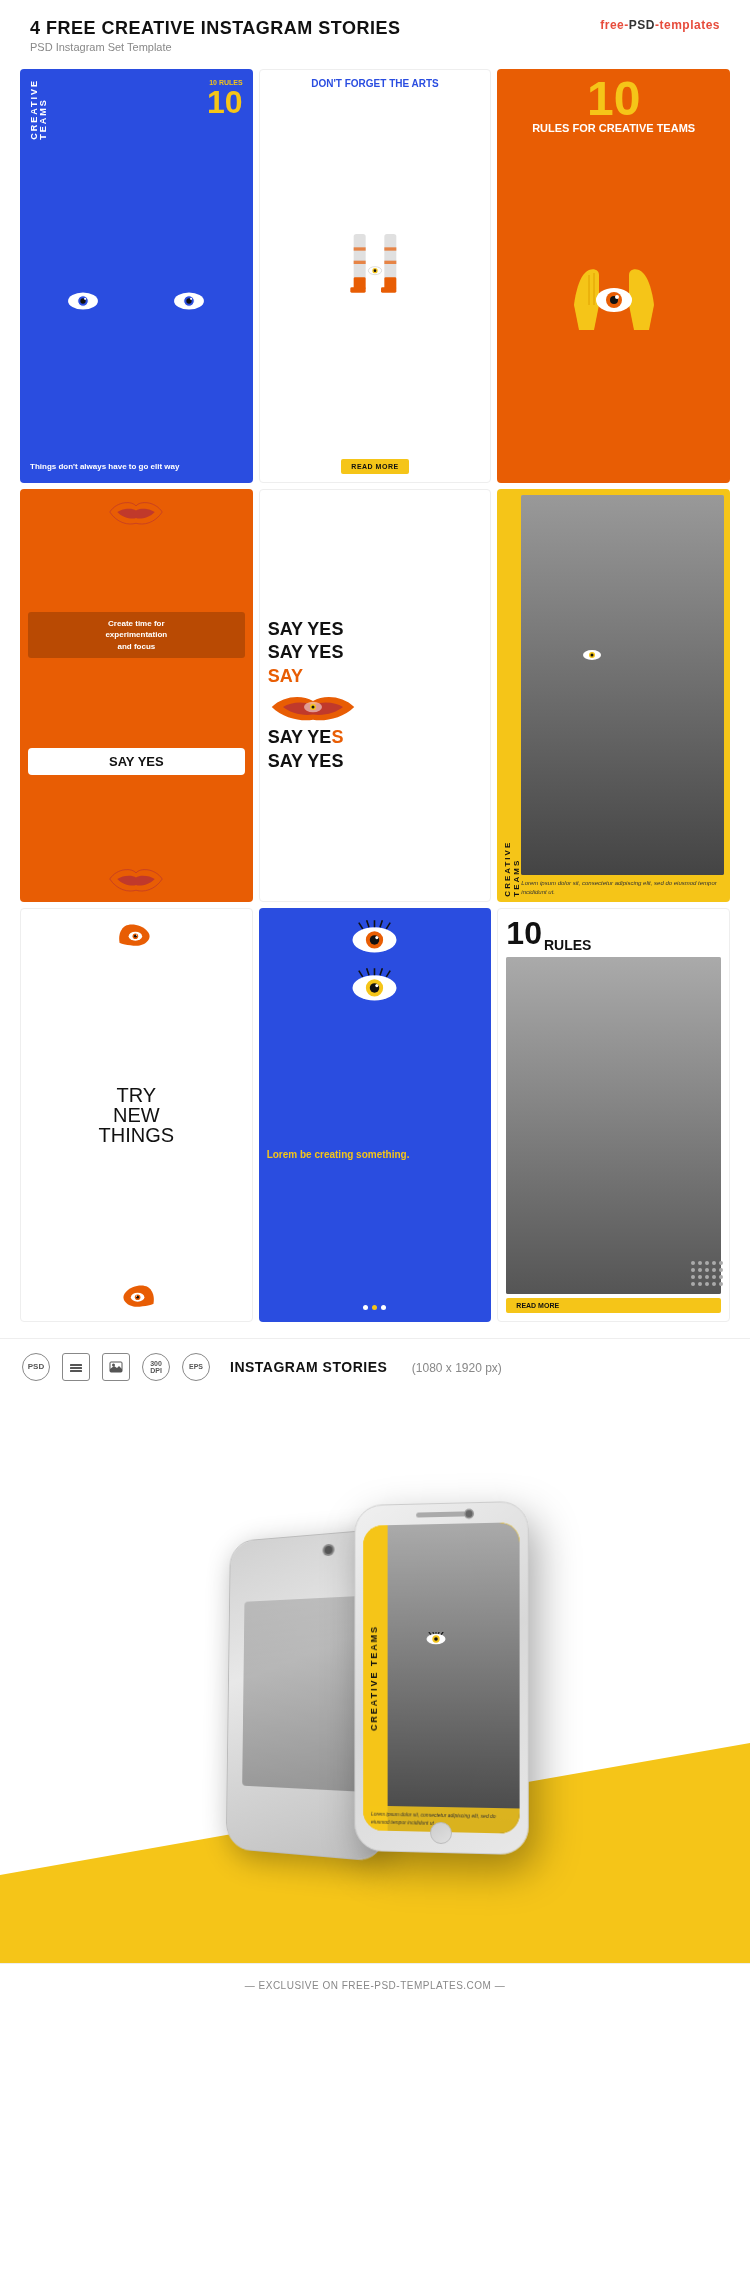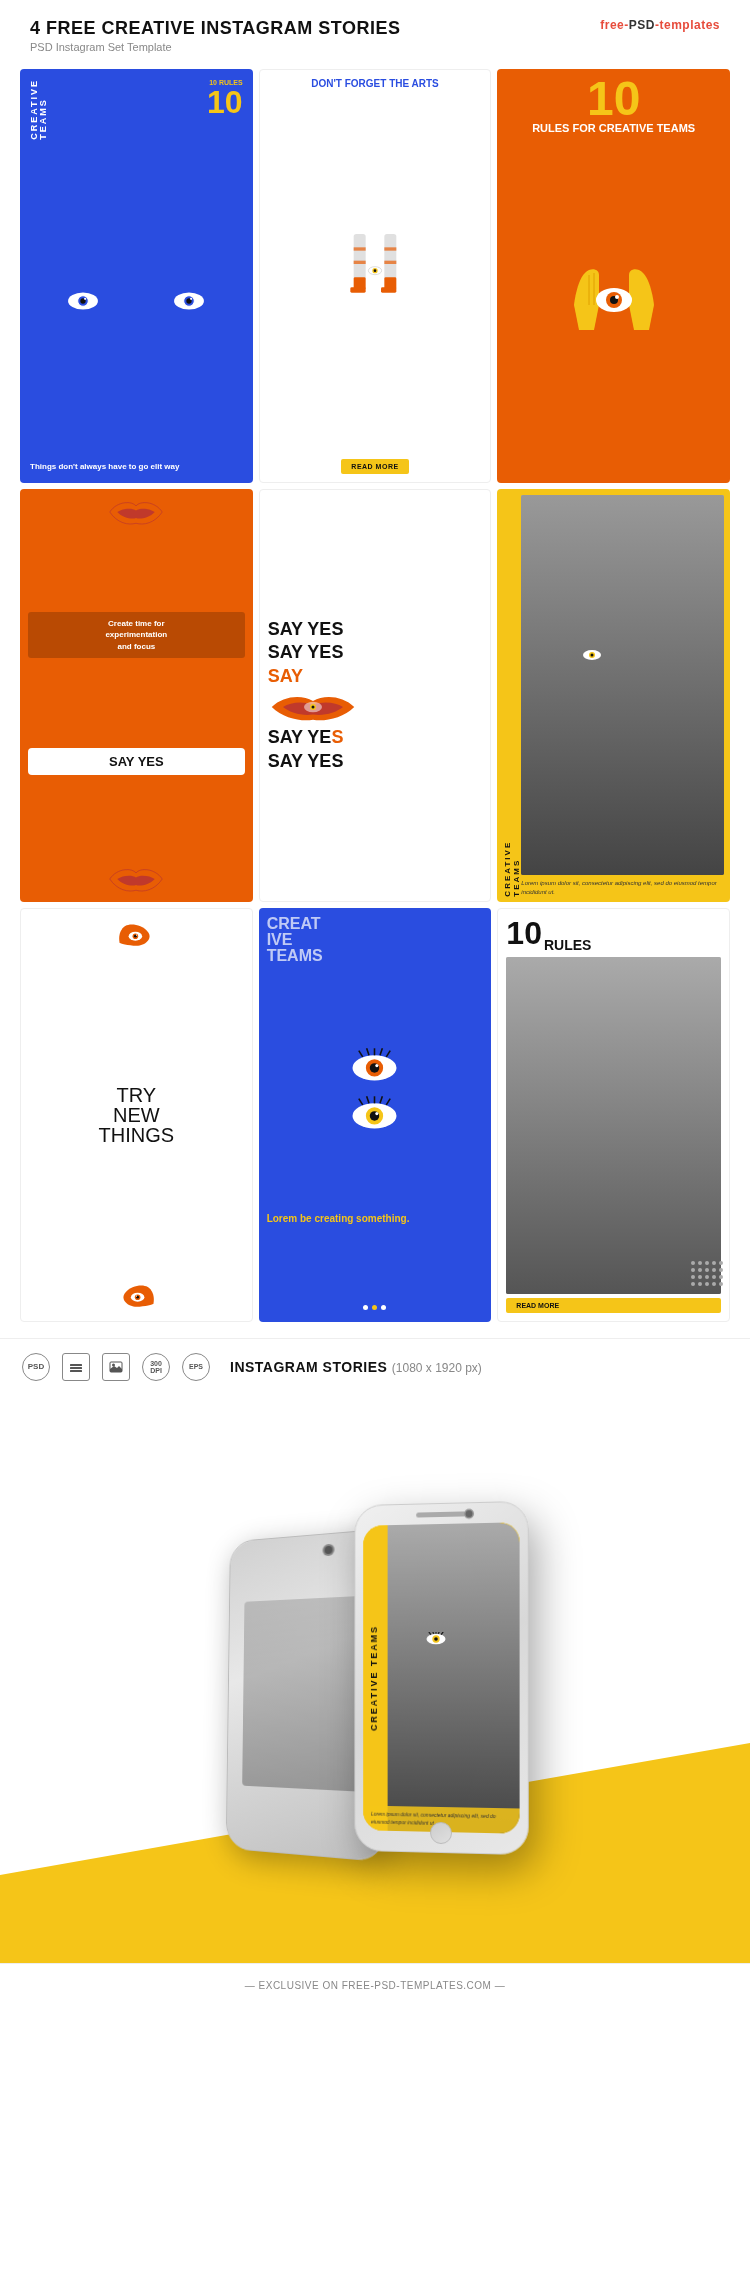--- a/index.html
+++ b/index.html
@@ -371,20 +371,21 @@
     .specs-label {
       font-size: 14px;
       font-weight: 900;
       color: #111;
       letter-spacing: 0.5px;
       text-align: center;
     }
     .specs-sub {
       font-size: 12px;
       color: #888;
+      margin-left: 20px;
     }
 
     
     .mockup-section {
       position: relative;
       background: #fff;
       min-height: 560px;
       display: flex;
       justify-content: center;
       align-items: center;
@@ -769,21 +770,20 @@
         <path d="M10,40 C10,40 5,20 20,10 C30,4 50,8 60,20 C70,32 55,45 40,45 C25,45 10,40 10,40 Z" fill="#e85d04"></path>
         <ellipse cx="38" cy="28" rx="12" ry="8" fill="white"></ellipse>
         <circle cx="38" cy="28" r="5" fill="#e85d04"></circle>
         <circle cx="38" cy="28" r="2.5" fill="#111"></circle>
         <circle cx="40" cy="26" r="1" fill="white"></circle>
       </svg>
     </div>
   </div>
 
   <div class="card card-8">
-    <div class="creative-text-big">CREAT<br>IVE<br>TEAMS</div>
 
     <div style="display:flex;flex-direction:column;gap:8px;align-items:center;">
 
       <svg width="55" height="40" viewBox="0 0 70 50">
         <ellipse cx="35" cy="30" rx="28" ry="16" fill="white"></ellipse>
         <circle cx="35" cy="30" r="11" fill="#e85d04"></circle>
         <circle cx="35" cy="30" r="6" fill="#111"></circle>
         <circle cx="38" cy="27" r="2" fill="white"></circle>
 
         <line x1="20" y1="16" x2="15" y2="8" stroke="#111" stroke-width="2"></line>

